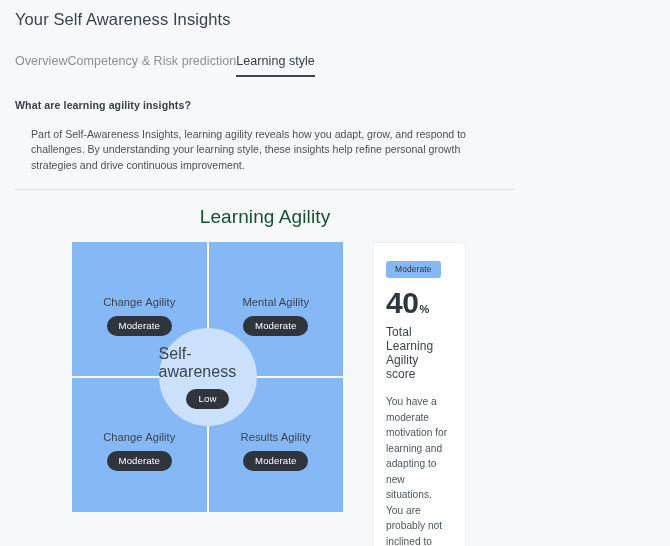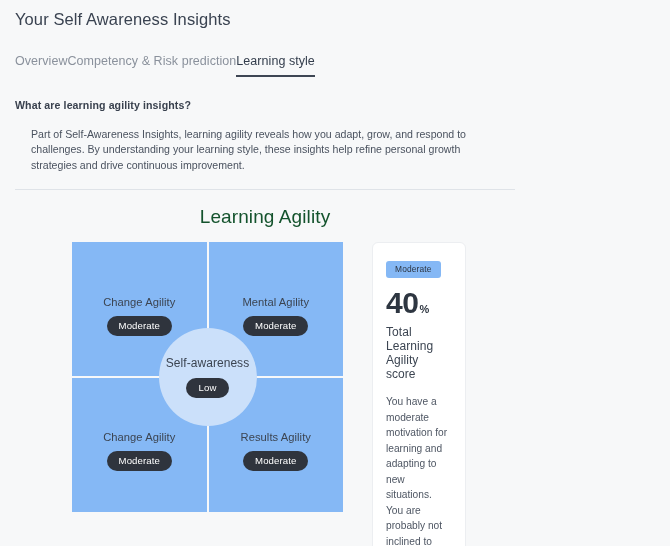--- a/index.html
+++ b/index.html
@@ -146,21 +146,21 @@
     width: 98px; height: 98px;
     border-radius: 50%;
     background: #cbe0fa;
     display: flex;
     flex-direction: column;
     align-items: center;
     justify-content: center;
     z-index: 3;
   }
   .center-circle .center-label {
-    font-size: 12px;
+    font-size: 16px;
     color: #3b4451;
     letter-spacing: 0.05px;
   }
   .center-circle .pill { padding: 4px 13px 5px 13px; }
 
   
   .score-card {
     flex: 1 1 auto;
     background: #ffffff;
     border: 1px solid #eceef1;

